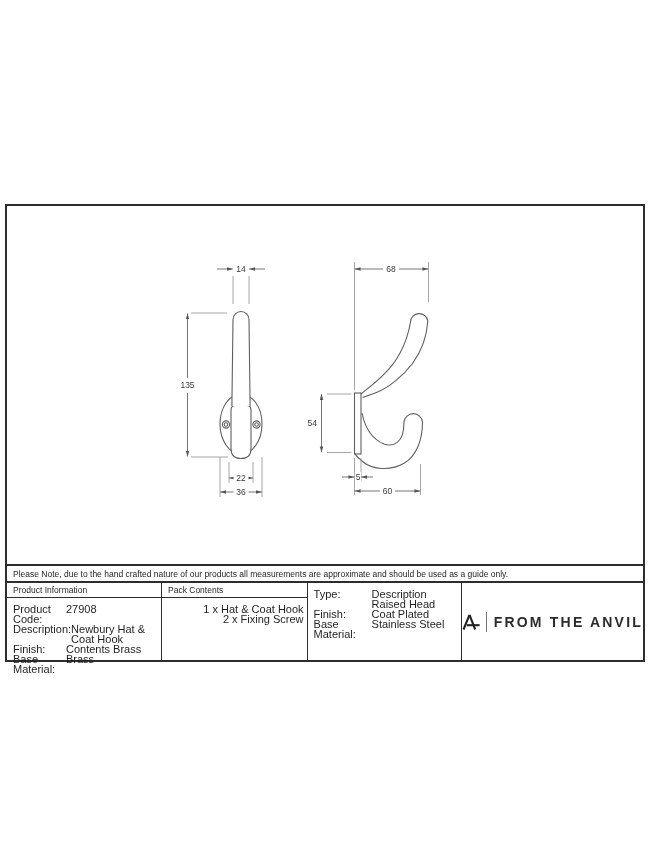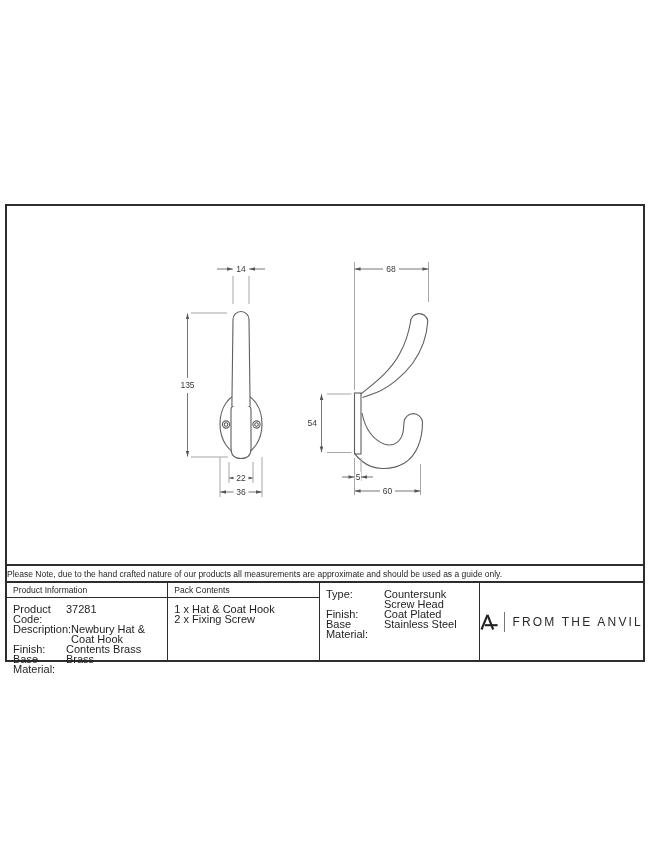--- a/index.html
+++ b/index.html
@@ -16,46 +16,46 @@
   .part    { fill:none; stroke:#5f5f5f; stroke-width:1.1; }
   .partfill{ fill:#ffffff; stroke:#5f5f5f; stroke-width:1.1; }
   .ext { stroke:#9c9c9c; stroke-width:0.9; fill:none; }
   .dim { stroke:#666666; stroke-width:0.9; fill:none; }
   .dimtext { font-size:8.5px; fill:#3a3a3a; font-family:"Liberation Sans", sans-serif; }
   .mask { fill:#ffffff; }
   
   .note-frame {
     position:absolute; left:5px; top:566px; width:640px; height:17px;
     border:2px solid #2d2d2d; border-top:none; box-sizing:border-box;
-    display:flex; align-items:center; font-size:8.5px; background:#fff;
+    display:flex; align-items:center; padding-left:6px; font-size:8.5px; background:#fff;
   }
   
   .table-frame {
     position:absolute; left:5px; top:583px; width:640px; height:79px;
     border:2px solid #2d2d2d; border-top:none; box-sizing:border-box;
     display:flex; background:#fff;
   }
   .cell { box-sizing:border-box; }
   .c1 { width:181px; border-right:1.5px solid #2d2d2d; }
-  .c2 { width:170px; border-right:1.5px solid #2d2d2d; }
+  .c2 { width:170px; border-right:1.5px solid #2d2d2d;text-align:right; }
   .c3 { width:180px; border-right:1.5px solid #2d2d2d; }
   .c4 { flex:1; display:flex; align-items:center; justify-content:center; }
   .cell-header {
     height:14px; border-bottom:1.5px solid #2d2d2d;
     display:flex; align-items:center; padding-left:6px; font-size:8.5px;
   }
   .cell-body { padding:6px 3px 0 6px; font-size:11px; line-height:10px; }
   .kv { display:flex; }
   .k { flex:0 0 53px; }
   .c3 .k { flex:0 0 58px; }
   .pc-line { display:block; }
   
   .logo-wrap { display:flex; align-items:center; }
   .logo-sep { width:1px; height:20px; background:#777; margin:0 7px 0 6px; }
-  .logo-text { font-size:12px; letter-spacing:2.2px; color:#2b2b2b; white-space:nowrap; }
+  .logo-text { font-size:14px; letter-spacing:2.2px; color:#2b2b2b; white-space:nowrap;font-weight:bold; }
 </style>
 </head>
 <body>
 
 <div class="sheet">
 
   <div class="drawing-frame"></div>
   <svg class="drawing" width="640" height="362" viewBox="5 204 640 362" xmlns="http://www.w3.org/2000/svg">
     <defs>
       <marker id="ae" markerWidth="7" markerHeight="5" refX="6.5" refY="2" orient="auto">
@@ -138,21 +138,21 @@
     <span>Please Note, due to the hand crafted nature of our products all measurements are approximate and should be used as a guide only.</span>
   </div>
 
   <div class="table-frame">
 
     <div class="cell c1">
       <div class="cell-header">Product Information</div>
       <div class="cell-body">
         <div class="kv">
           <span class="k">Product Code:</span>
-          <span class="v">37281</span>
+          <span class="v">27908</span>
         </div>
         <div class="kv">
           <span class="k">Description:</span>
           <span class="v">Newbury Hat &amp; Coat Hook</span>
         </div>
         <div class="kv">
           <span class="k">Finish:</span>
           <span class="v">Contents Brass</span>
         </div>
         <div class="kv">
@@ -167,21 +167,21 @@
       <div class="cell-body">
         <span class="pc-line">1 x Hat &amp; Coat Hook</span>
         <span class="pc-line">2 x Fixing Screw</span>
       </div>
     </div>
 
     <div class="cell c3">
       <div class="cell-body">
         <div class="kv">
           <span class="k">Type:</span>
-          <span class="v">Countersunk Screw Head</span>
+          <span class="v">Description Raised Head</span>
         </div>
         <div class="kv">
           <span class="k">Finish:</span>
           <span class="v">Coat Plated</span>
         </div>
         <div class="kv">
           <span class="k">Base Material:</span>
           <span class="v">Stainless Steel</span>
         </div>
       </div>

